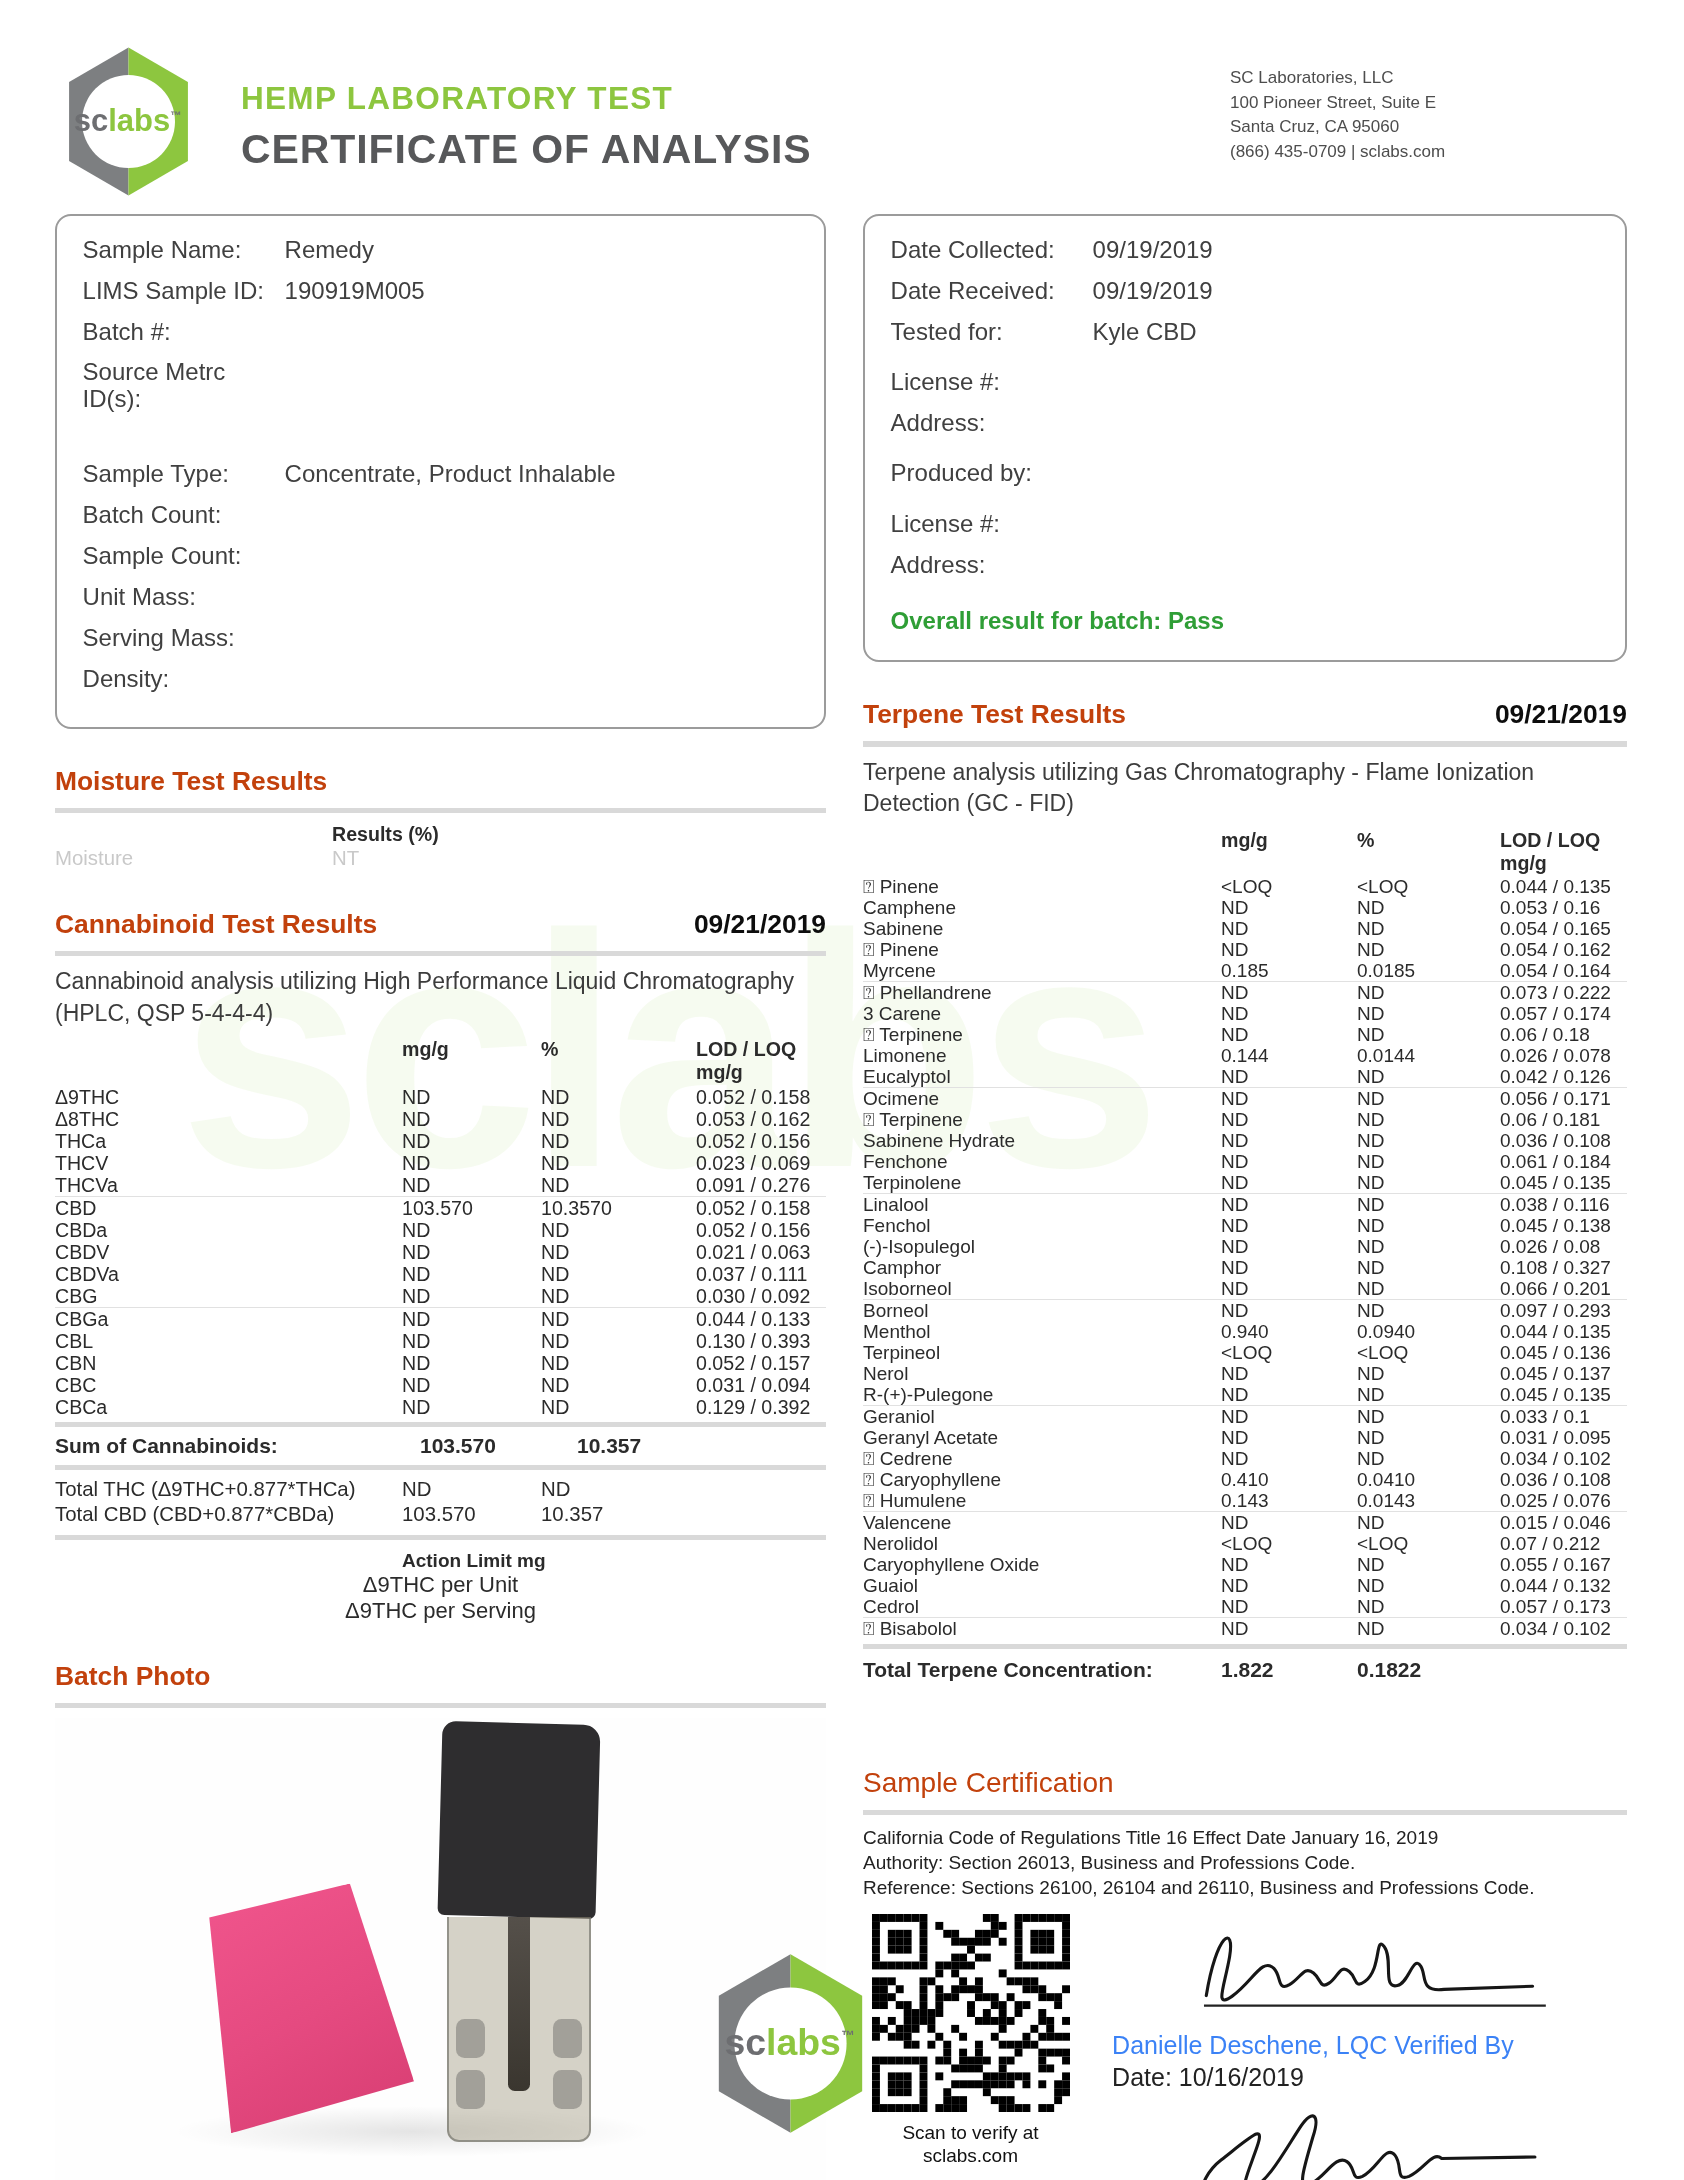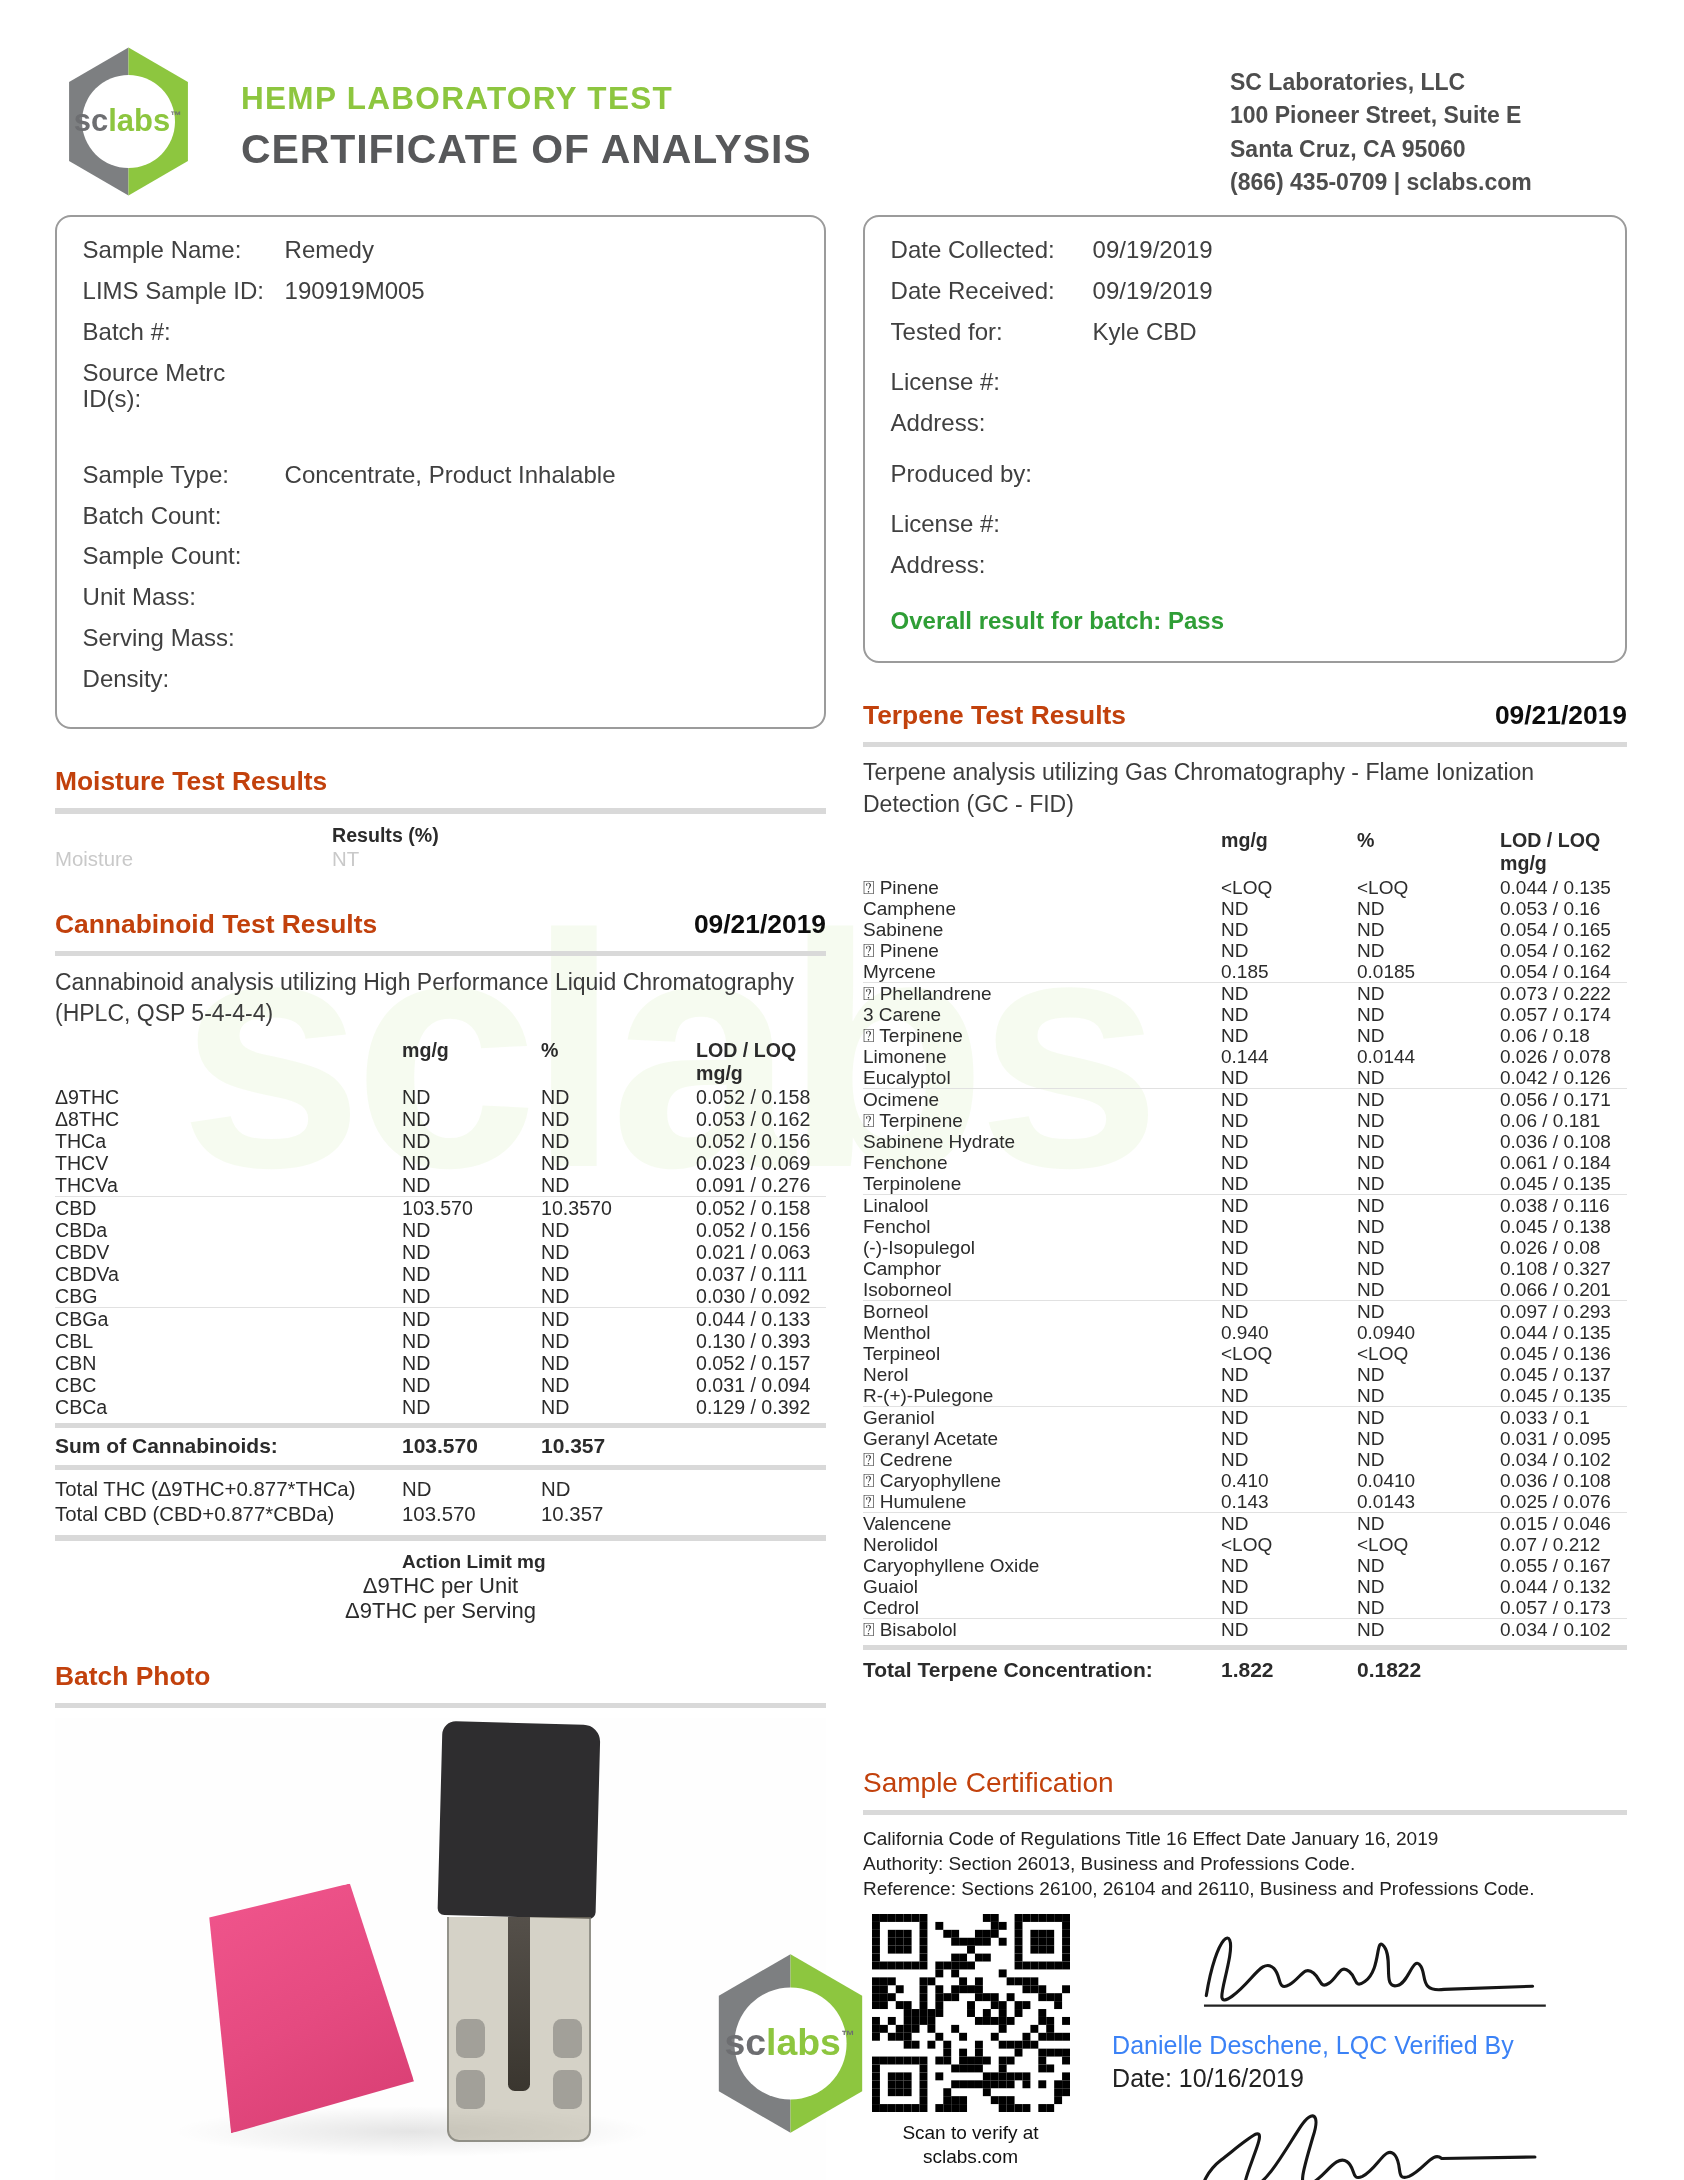--- a/index.html
+++ b/index.html
@@ -8,21 +8,21 @@
   .content{position:relative;z-index:2;}
   .watermark{position:absolute;z-index:1;left:179px;top:860px;font-size:332px;font-weight:bold;
              letter-spacing:-10.2px;color:rgba(141,198,63,0.08);pointer-events:none;user-select:none;}
 
   
   .header{display:flex;align-items:flex-start;padding:44px 55px 0 55px;}
   .logo-svg{width:147px;height:155px;flex:0 0 auto;}
   .header-titles{margin-left:39px;padding-top:36px;}
   .h-sub{font-size:31.5px;font-weight:bold;color:#8dc63f;letter-spacing:1.3px;}
   .h-title{font-size:41px;font-weight:bold;color:#57585a;letter-spacing:0.9px;margin-top:8.5px;}
-  .header-address{margin-left:auto;padding-top:22px;font-size:23px;color:#4d4d4d;line-height:1.45;width:400px;font-weight:bold;}
+  .header-address{margin-left:auto;padding-top:22px;font-size:17px;color:#4d4d4d;line-height:1.45;width:400px;}
 
   
   .columns{display:flex;gap:37px;padding:0 55px;margin-top:15.3px;align-items:flex-start;}
   .col-left{width:771px;flex:0 0 auto;}
   .col-right{width:764px;flex:0 0 auto;}
 
   
   .info-box{border:2.6px solid #9b9b9b;border-radius:16px;padding:20.4px 25.6px;font-size:24px;color:#404040;}
   .kv-group{margin-top:0;}
   .kv-group + .kv-group{margin-top:49px;}
@@ -43,21 +43,21 @@
   .tbl-row{display:grid;grid-template-columns:var(--c1,347px) var(--c2,139px) var(--c3,155px) 1fr;align-items:baseline;}
   .cannab-grid{--c1:347px;--c2:139px;--c3:155px;}
   .terp-grid{--c1:358px;--c2:136px;--c3:143px;}
   .tbl{font-size:19.6px;color:#2b2b2b;}
   .tbl-head{font-weight:bold;font-size:19.6px;margin-bottom:1.7px;}
   .tbl-body .tbl-row{line-height:var(--rh,22px);height:var(--rh,22px);}
   .tbl-body.cannab-grid{--rh:22px;}
   .tbl-body.terp-grid{--rh:21px;font-size:19px;}
   .tbl-body .tbl-row.group-end{border-bottom:1.7px solid #e1e1e1;}
   .sum-band{margin-top:4.3px;border-top:5.1px solid #d9d9d9;border-bottom:5.1px solid #d9d9d9;
-            padding:6.8px 0;font-weight:bold;font-size:21px;}
+            padding:6.8px 0;font-weight:bold;font-size:21px;gap:18px;}
   .totals-body .tbl-row{line-height:25px;height:25px;font-size:20.4px;}
   .totals-body{margin-top:6.8px;}
   .thick-hr{height:5.1px;background:#d9d9d9;margin:8.5px 0 10.2px 0;}
   .action-row .c1{grid-column:2/4;font-weight:bold;font-size:19px;}
   .per-rows .tbl-row .c0{grid-column:1/5;}
   .per-rows .tbl-row{line-height:25.6px;height:25.6px;font-size:22px;text-align:center;}
   .total-terp{border-top:5.1px solid #d9d9d9;margin-top:5.1px;padding-top:8.5px;font-weight:bold;font-size:21px;}
 
   
   .moist-grid{--c1:277px;--c2:239px;--c3:0.9px;}

